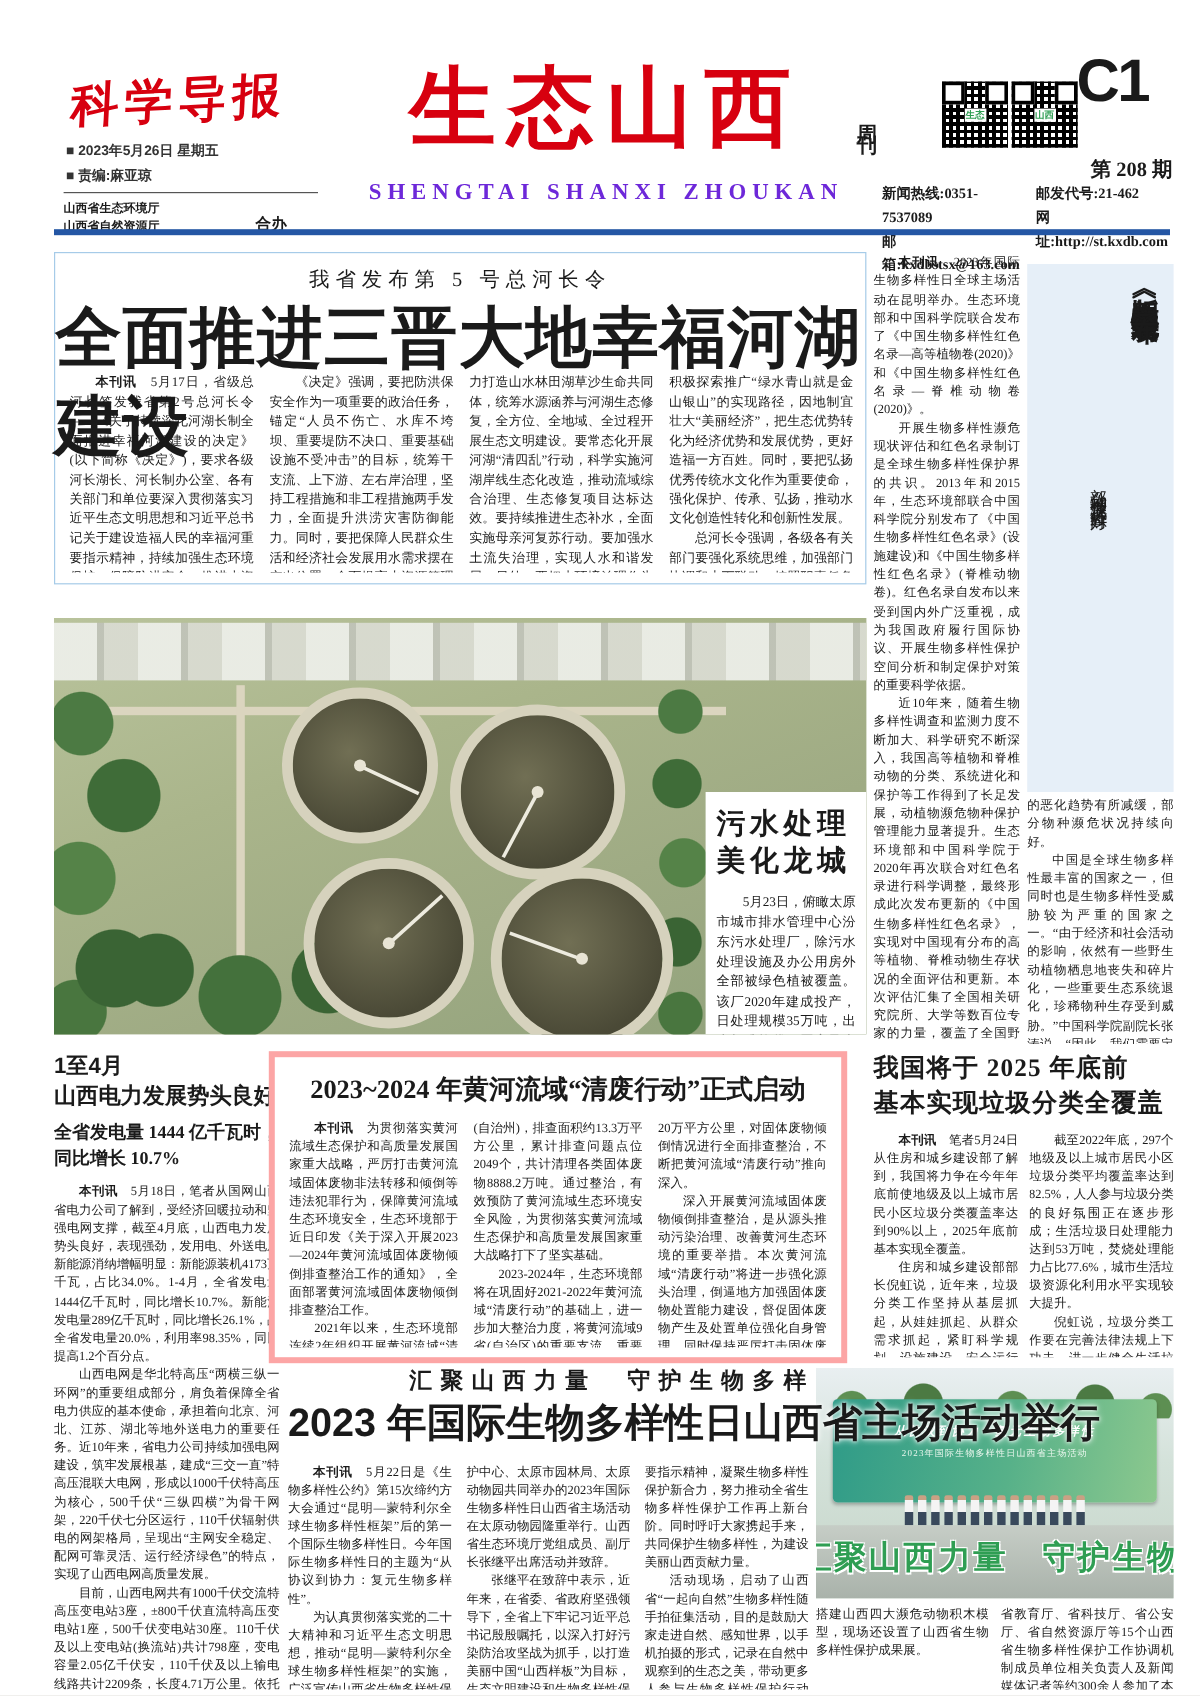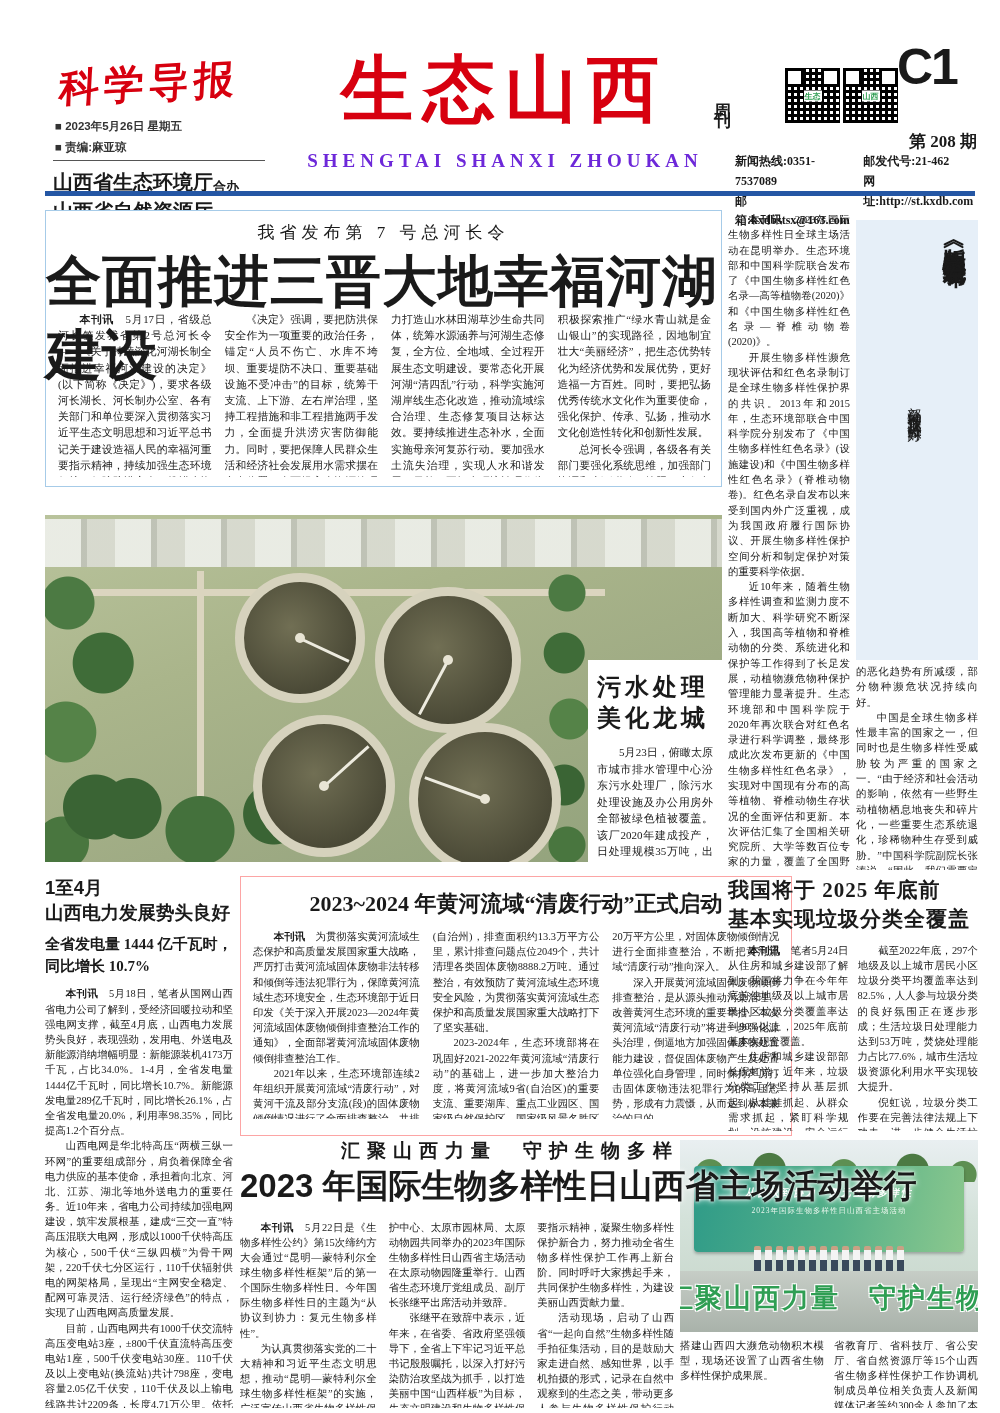--- a/index.html
+++ b/index.html
@@ -10,21 +10,21 @@
 .b{font-weight:bold}
 p.para{margin:0;text-indent:2em;text-align:justify;line-height:inherit}
 p.cont{text-indent:0}
 .colbox{overflow:hidden}
 
 
 .masthead{left:45px;top:38px;width:930px;height:150px}
 .mh-logo{left:14px;top:18px;font-size:40px;font-weight:bold;color:#d7000f;letter-spacing:5px;transform:rotate(-3deg) skewX(-6deg)}
 .mh-meta{left:10px;top:78px;font-size:11.5px;font-weight:bold;color:#333;line-height:1.8}
 .mh-rule{left:8px;top:122px;width:212px;height:1px;background:#555}
-.mh-orgs{left:8px;top:130px;font-size:20px;font-weight:bold;line-height:1.45}
+.mh-orgs{left:8px;top:130px;font-size:10px;font-weight:bold;line-height:1.45}
 .mh-heban{left:168px;top:140px;font-size:13px;font-weight:bold}
 .mh-title{left:245px;top:4px;width:430px;text-align:center;font-size:72px;font-weight:900;color:#d7000f;letter-spacing:10px;white-space:nowrap}
 .mh-weekly{left:666px;top:52px;writing-mode:vertical-rl;font-size:17px;font-weight:bold;letter-spacing:9px}
 .mh-pinyin{left:245px;top:112px;width:430px;text-align:center;font-size:19px;font-weight:bold;color:#6d28d9;letter-spacing:5px;white-space:nowrap}
 .qr{width:55px;height:55px;background:repeating-linear-gradient(0deg,#000 0 3px,transparent 3px 6px),repeating-linear-gradient(90deg,#000 0 3px,#fff 3px 6px);position:absolute}
 .qr::before,.qr::after{content:"";position:absolute;width:13px;height:13px;border:3px solid #000;background:#fff}
 .qr::before{left:0;top:0}
 .qr::after{right:0;top:0}
 .qr .qr-c{position:absolute;left:50%;top:50%;transform:translate(-50%,-50%);font-size:8px;color:#2f9e53;background:#fff;padding:0 1px;font-weight:bold}
 .mh-qr1{left:740px;top:30px}
@@ -68,21 +68,21 @@
 .rl-sub{font-size:14px;padding-top:166px;letter-spacing:2px}
 .rl-c2{left:128px;top:452px;width:122px;height:206px;font-size:10.4px;line-height:1.47;overflow:hidden}
 
 
 .power{left:45px;top:876px;width:188px;height:532px;overflow:hidden}
 .pw-h{font-size:18.5px;font-weight:900;line-height:1.35}
 .pw-sub{margin-top:8px;font-size:15px;font-weight:bold;line-height:1.45}
 .pw-body{margin-top:9px;font-size:10.4px;line-height:1.46}
 
 
-.qf{left:240px;top:876px;width:552px;height:260px;border:1px solid #fca5a5;padding:12px 12px 8px;background:#fff}
+.qf{left:224px;top:876px;width:482px;height:260px;border:5px solid #fca5a5;padding:12px 12px 8px;background:#fff}
 .qf-h{text-align:center;font-size:22px;font-weight:bold;letter-spacing:0}
 .qf-cols{margin-top:10px;display:flex;gap:13px;height:190px;font-size:10.4px;line-height:1.46}
 .qf-cols>div{flex:1;overflow:hidden}
 
 
 .waste{left:728px;top:876px;width:250px;height:260px}
 .ws-h{font-size:21px;font-weight:bold;line-height:1.4;letter-spacing:1px}
 .ws-cols{margin-top:8px;display:flex;gap:9px;height:188px;font-size:10.4px;line-height:1.46}
 .ws-cols>div{flex:1;overflow:hidden}
 
@@ -141,21 +141,21 @@
       </div>
       <div>
         <div>邮发代号:21-462</div>
         <div>网址:http://st.kxdb.com</div>
       </div>
     </div>
   </div>
   <div class="ab rule-blue"></div>
 
   <div class="ab lead">
-    <div class="ab lead-kicker">我省发布第 7 号总河长令</div>
+    <div class="ab lead-kicker">我省发布第 5 号总河长令</div>
     <div class="ab lead-head hei">全面推进三晋大地幸福河湖建设</div>
     <div class="ab lead-cols">
       <div class="colbox">
         <p class="para"><span class="b">本刊讯</span><span>　5月17日，省级总河长签发我省第2号总河长令——《关于持续深化河湖长制全面推进幸福河湖建设的决定》(以下简称《决定》)，要求各级河长湖长、河长制办公室、各有关部门和单位要深入贯彻落实习近平生态文明思想和习近平总书记关于建设造福人民的幸福河重要指示精神，持续加强生态环境保护，保障防洪安全，推进水资源节约集约利用，推动黄河流域生态保护和高质量发展，保护传承弘扬优秀传统水文化，不断增强人民群众的获得感、幸福感、安全感，在全省范围内开展幸福河湖建设。</span></p>
       </div>
       <div class="colbox">
         <p class="para">《决定》强调，要把防洪保安全作为一项重要的政治任务，锚定“人员不伤亡、水库不垮坝、重要堤防不决口、重要基础设施不受冲击”的目标，统筹干支流、上下游、左右岸治理，坚持工程措施和非工程措施两手发力，全面提升洪涝灾害防御能力。同时，要把保障人民群众生活和经济社会发展用水需求摆在突出位置，全面提高水资源管理能力。要全方位节流，进一步优化存量。坚持“四水四定”，严格控制水资源消耗总量和强度。</p>
 
       </div>
       <div class="colbox">

